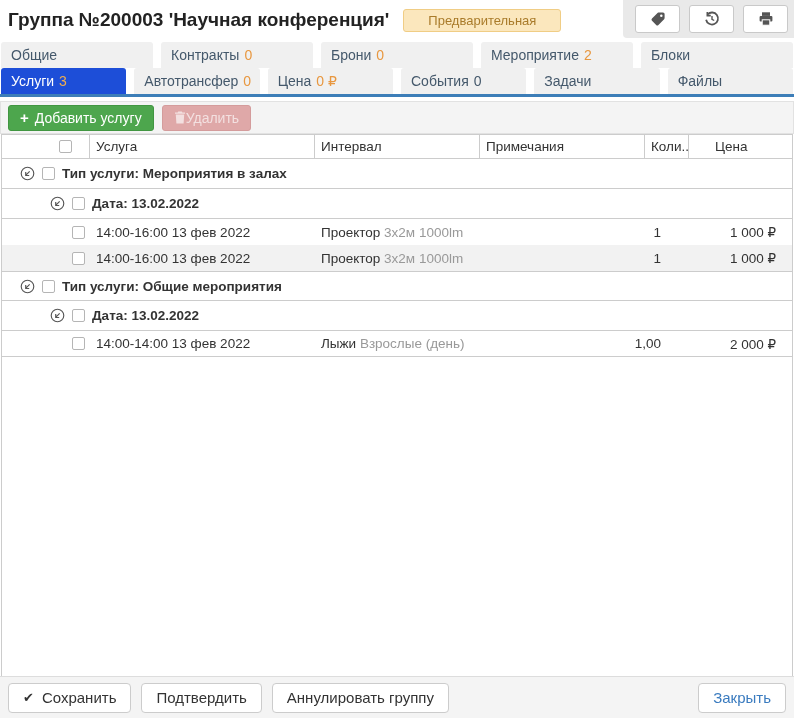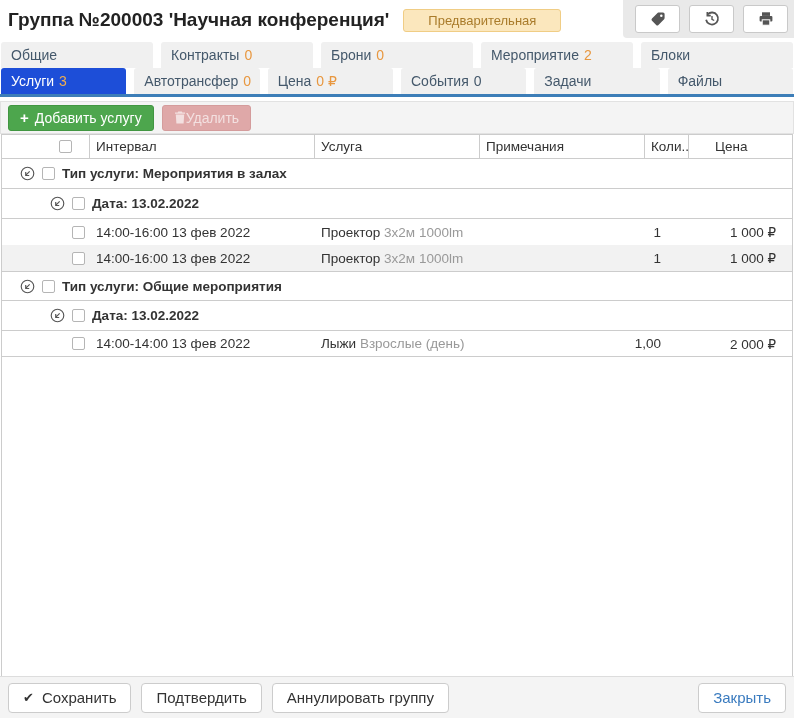--- a/index.html
+++ b/index.html
@@ -170,22 +170,22 @@
     </span>
     <span>Удалить</span>
   </button>
 </div>
 
 <div class="grid">
   <div class="thead">
     <div class="hcell c-check">
       <span class="checkbox"></span>
     </div>
+    <div class="hcell">Услуга</div>
     <div class="hcell">Интервал</div>
-    <div class="hcell">Услуга</div>
     <div class="hcell">Примечания</div>
     <div class="hcell">Коли...</div>
     <div class="hcell">Цена</div>
   </div>
   <div class="gbody" id="grid-rows">
       <div class="trow group">
         <span class="collapse-icon">
           <svg width="15" height="15" viewBox="0 0 16 16">
             <circle cx="8" cy="8" r="6.7" fill="none" stroke="#555" stroke-width="1.2"></circle>
             <path d="M10.3 5.7 6 10M6.1 6.4v3.7h3.7" fill="none" stroke="#555" stroke-width="1.25"></path>

